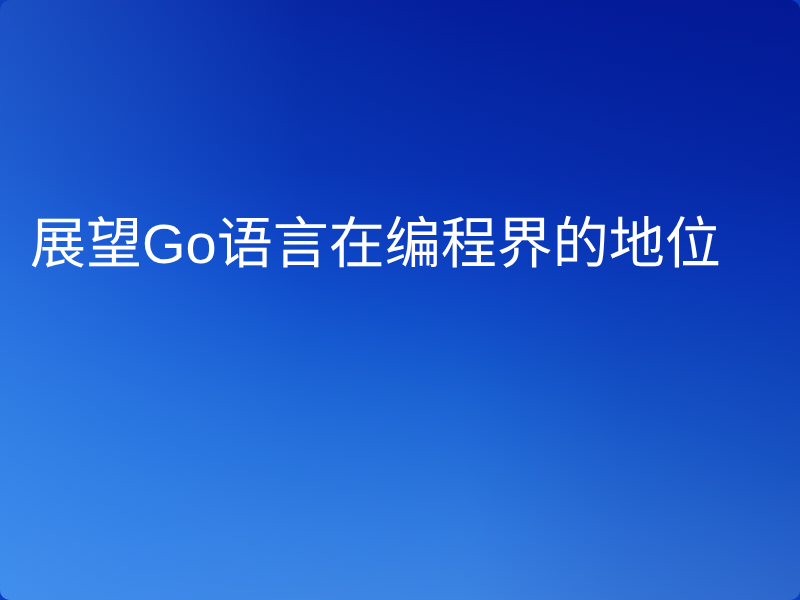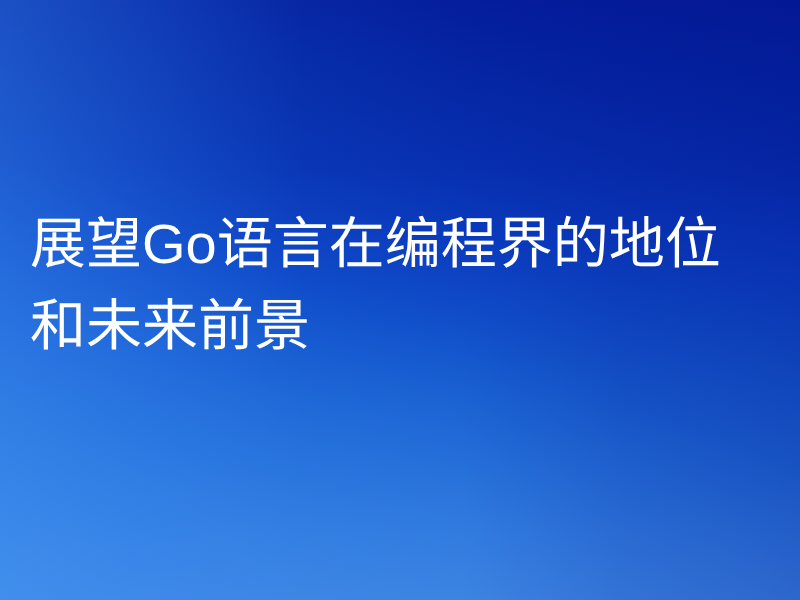--- a/index.html
+++ b/index.html
@@ -16,20 +16,21 @@
     background: #0b3fc0;
   }
 
   .slide {
     position: relative;
     width: 800px;
     height: 600px;
     overflow: hidden;
     
     background-color: #0a3cbe;
+    border-radius: 10px;
   }
 
   
   .bg-layer-vertical {
     position: absolute;
     inset: 0;
     background: linear-gradient(
       to bottom,
       #05209f 0%,
       #062aa8 14%,
@@ -96,16 +97,15 @@
 <body>
 
 <div class="slide">
 
   <div class="bg-layer-vertical"></div>
   <div class="bg-layer-horizontal"></div>
   <div class="bg-layer-diagonal"></div>
 
   <div class="title-block">
     <span class="title-line">展望Go语言在编程界的地位</span>
-    <span class="title-line">和未来前景</span>
   </div>
 
 </div>
 
 </body></html>

